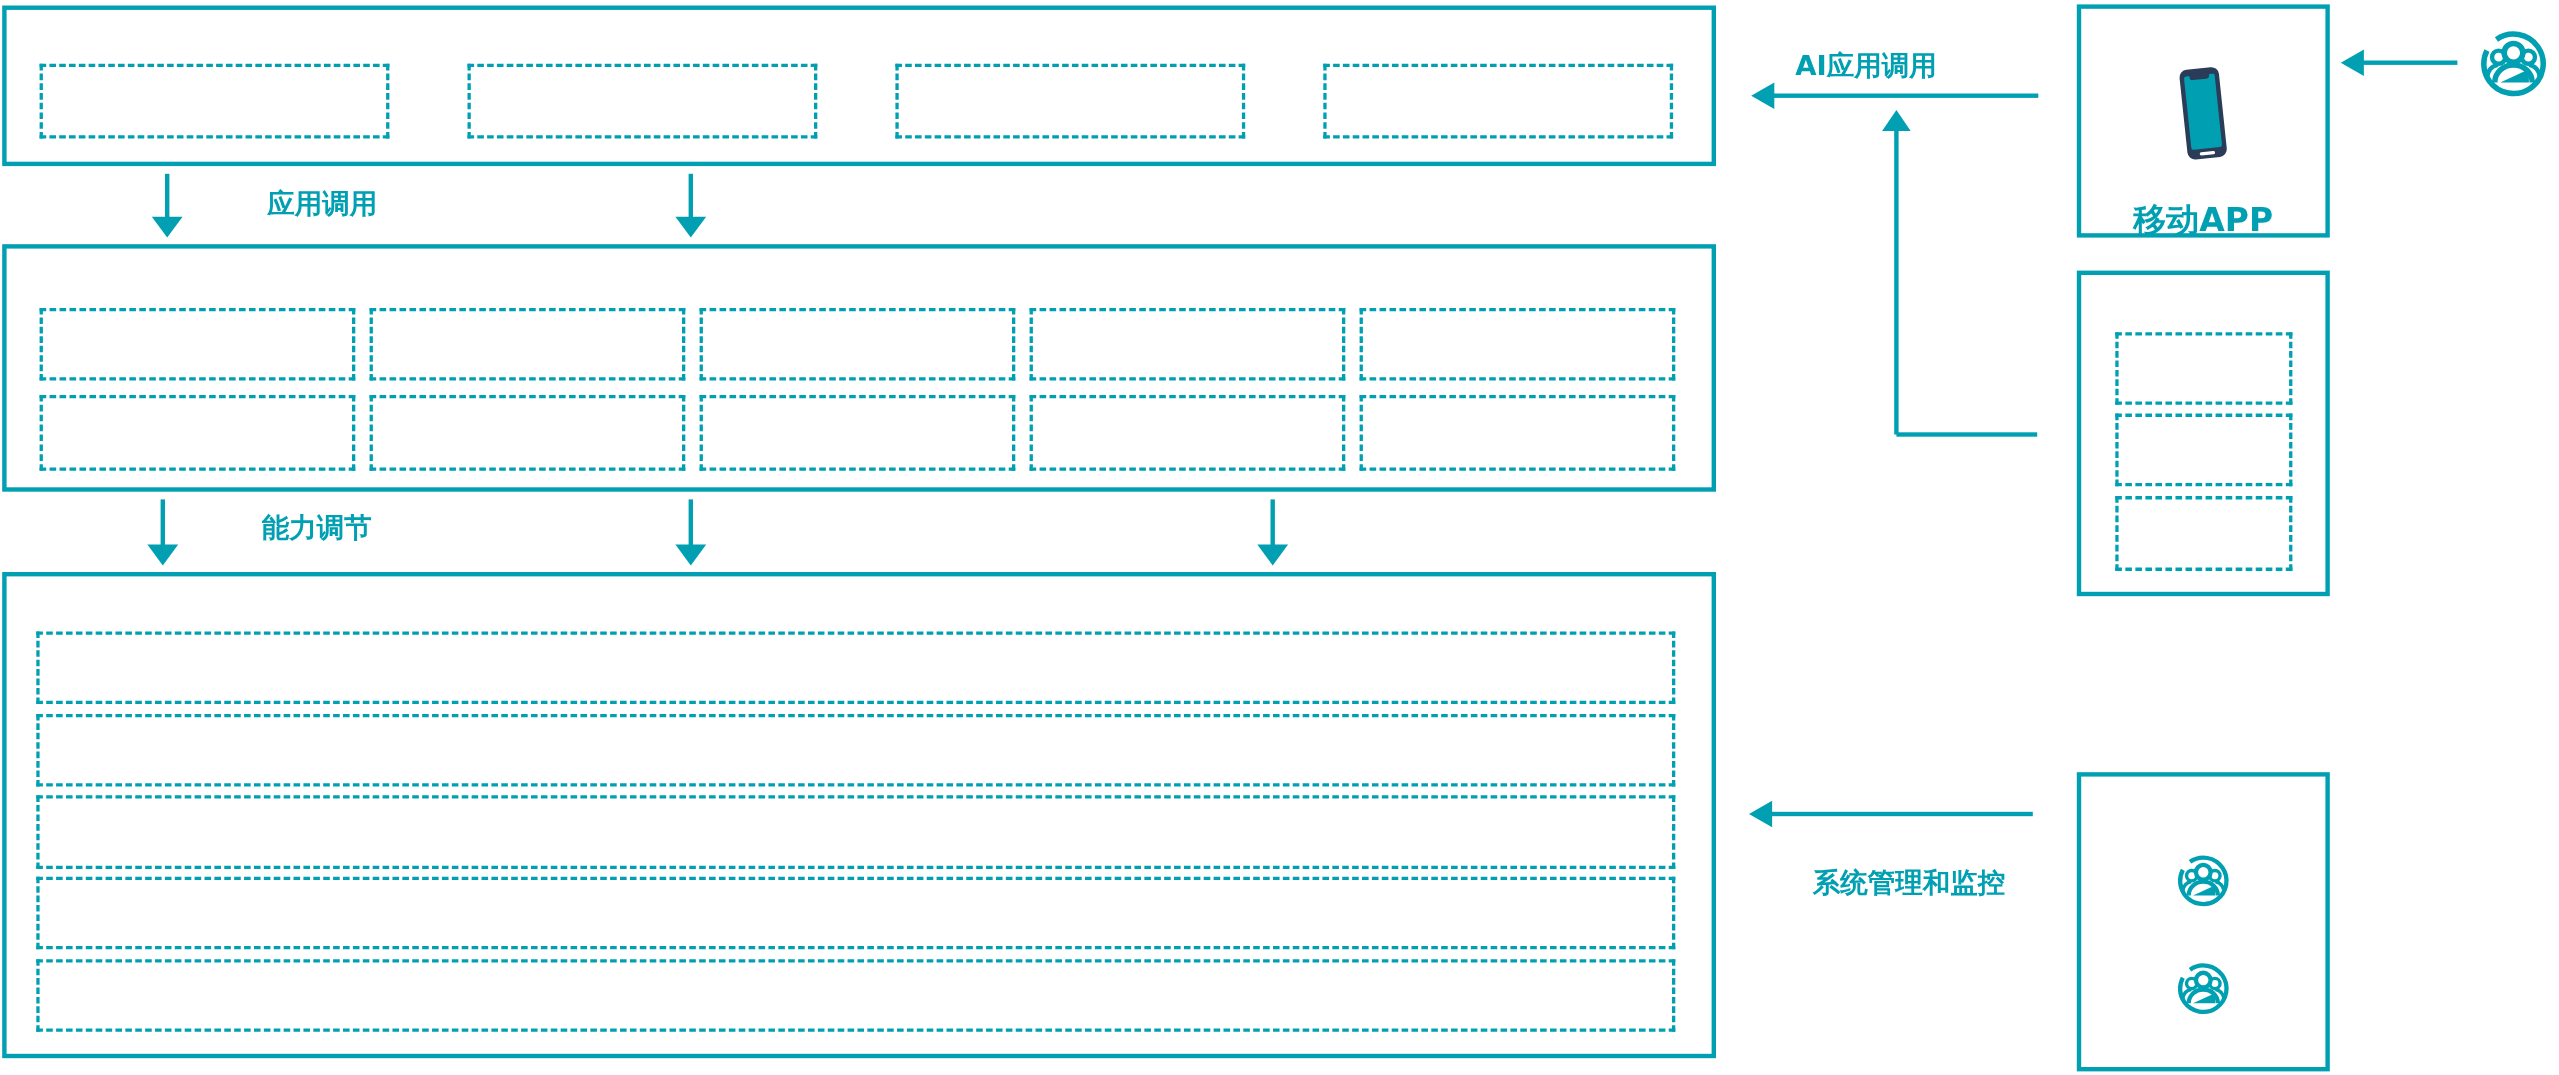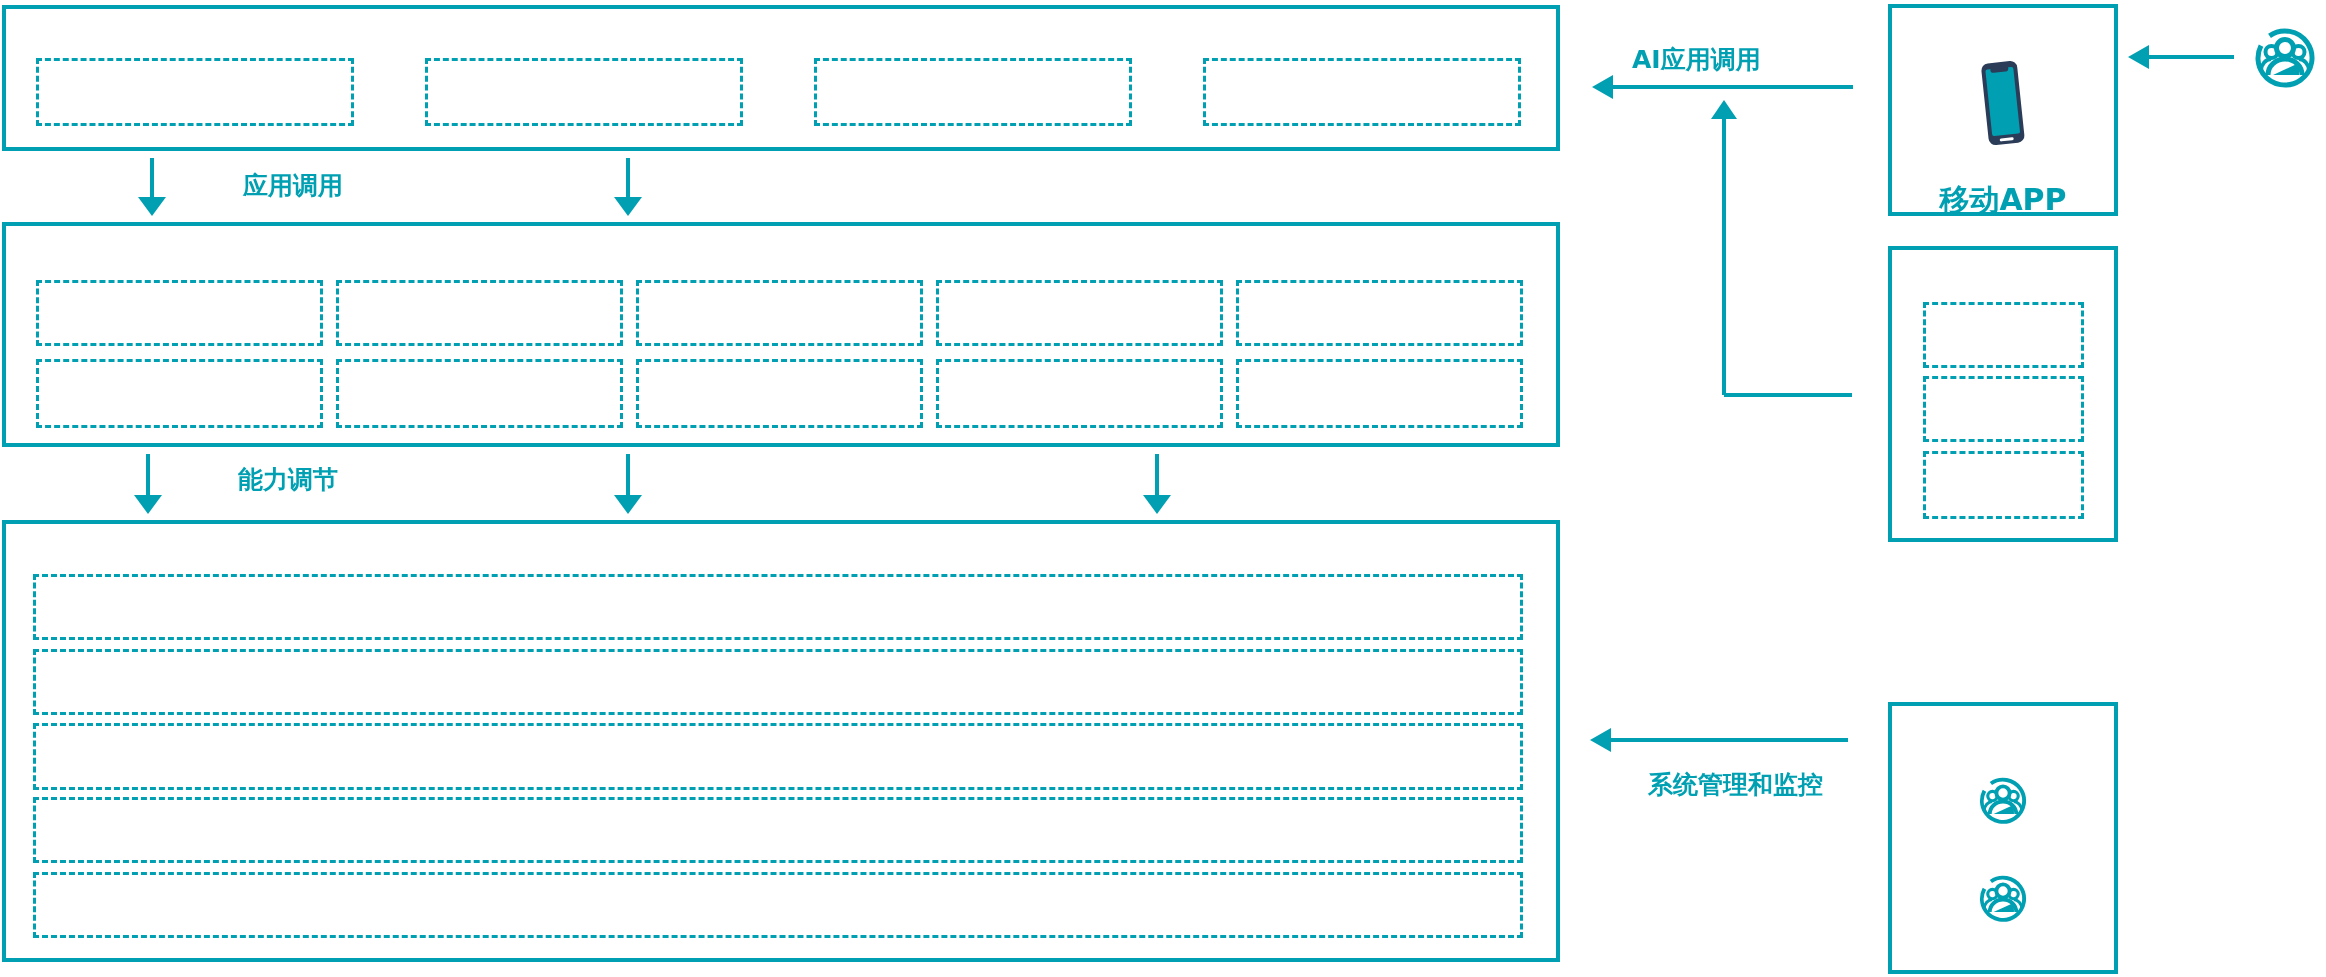--- a/index.html
+++ b/index.html
@@ -112,21 +112,21 @@
   </div>
 
   <div class="solid-box" style="left:1888px;top:246px;width:230px;height:296px;">
     <div class="dashed-slot" style="left:31px;top:52px;width:161px;height:66px;"></div>
     <div class="dashed-slot" style="left:31px;top:126px;width:161px;height:66px;"></div>
     <div class="dashed-slot" style="left:31px;top:201px;width:161px;height:68px;"></div>
   </div>
 
   <div class="hline" style="left:1608px;top:738px;width:240px;"></div>
   <div class="head-left" style="left:1590px;top:728px;"></div>
-  <div class="flow-label" style="left:1648px;top:771px;">系统管理和监控</div>
+  <div class="flow-label" style="left:1648px;top:789px;">系统管理和监控</div>
 
   <div class="solid-box" style="left:1888px;top:702px;width:230px;height:272px;">
     <svg class="icon-abs" style="left:86px;top:69px;" width="50" height="50" viewBox="0 0 64 64">
       <circle cx="32" cy="33" r="27" fill="none" stroke="var(--teal)" stroke-width="5" stroke-dasharray="156 14" transform="rotate(-125 32 33)"></circle>
       <circle cx="18.5" cy="27" r="6" fill="#fff" stroke="var(--teal)" stroke-width="4"></circle>
       <circle cx="45.5" cy="27" r="6" fill="#fff" stroke="var(--teal)" stroke-width="4"></circle>
       <path d="M8,45 a11,12 0 0 1 10,-11" fill="none" stroke="var(--teal)" stroke-width="4"></path>
       <path d="M56,45 a11,12 0 0 0 -10,-11" fill="none" stroke="var(--teal)" stroke-width="4"></path>
       <circle cx="32" cy="23" r="8.5" fill="#fff" stroke="var(--teal)" stroke-width="5"></circle>
       <path d="M15,50 a17,16 0 0 1 34,0" fill="#fff" stroke="var(--teal)" stroke-width="5"></path>

